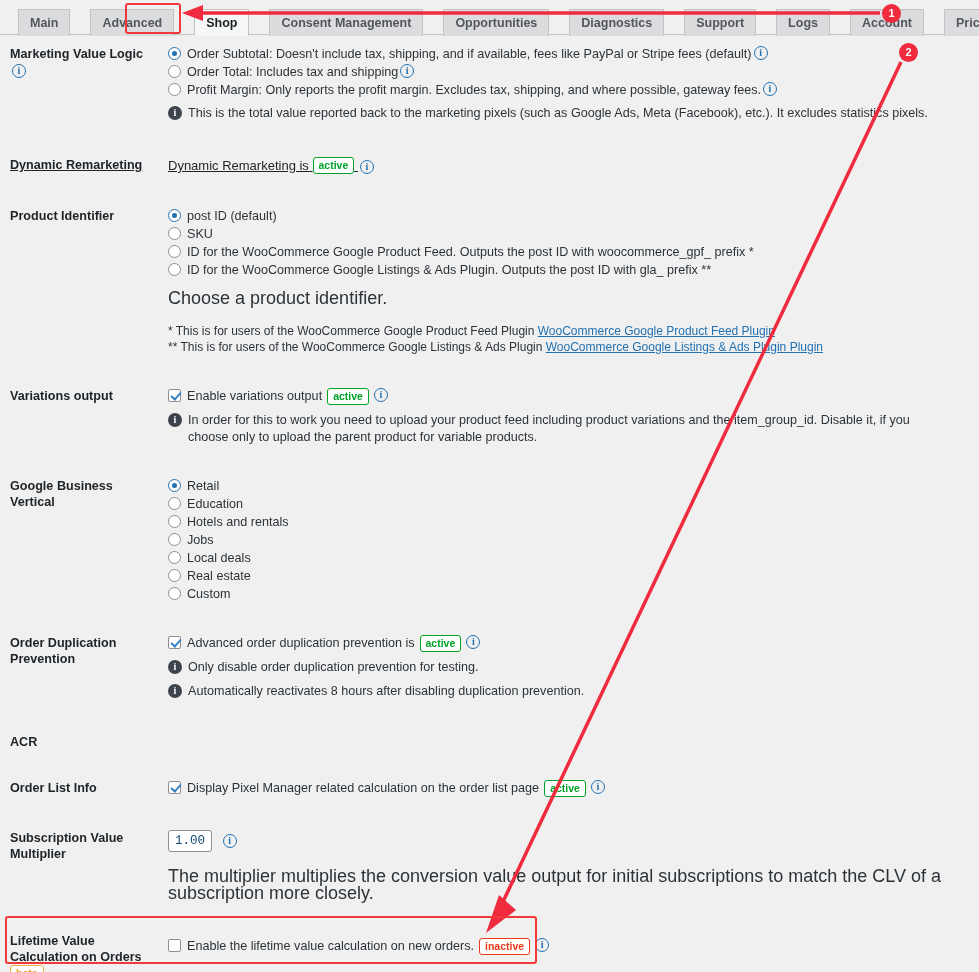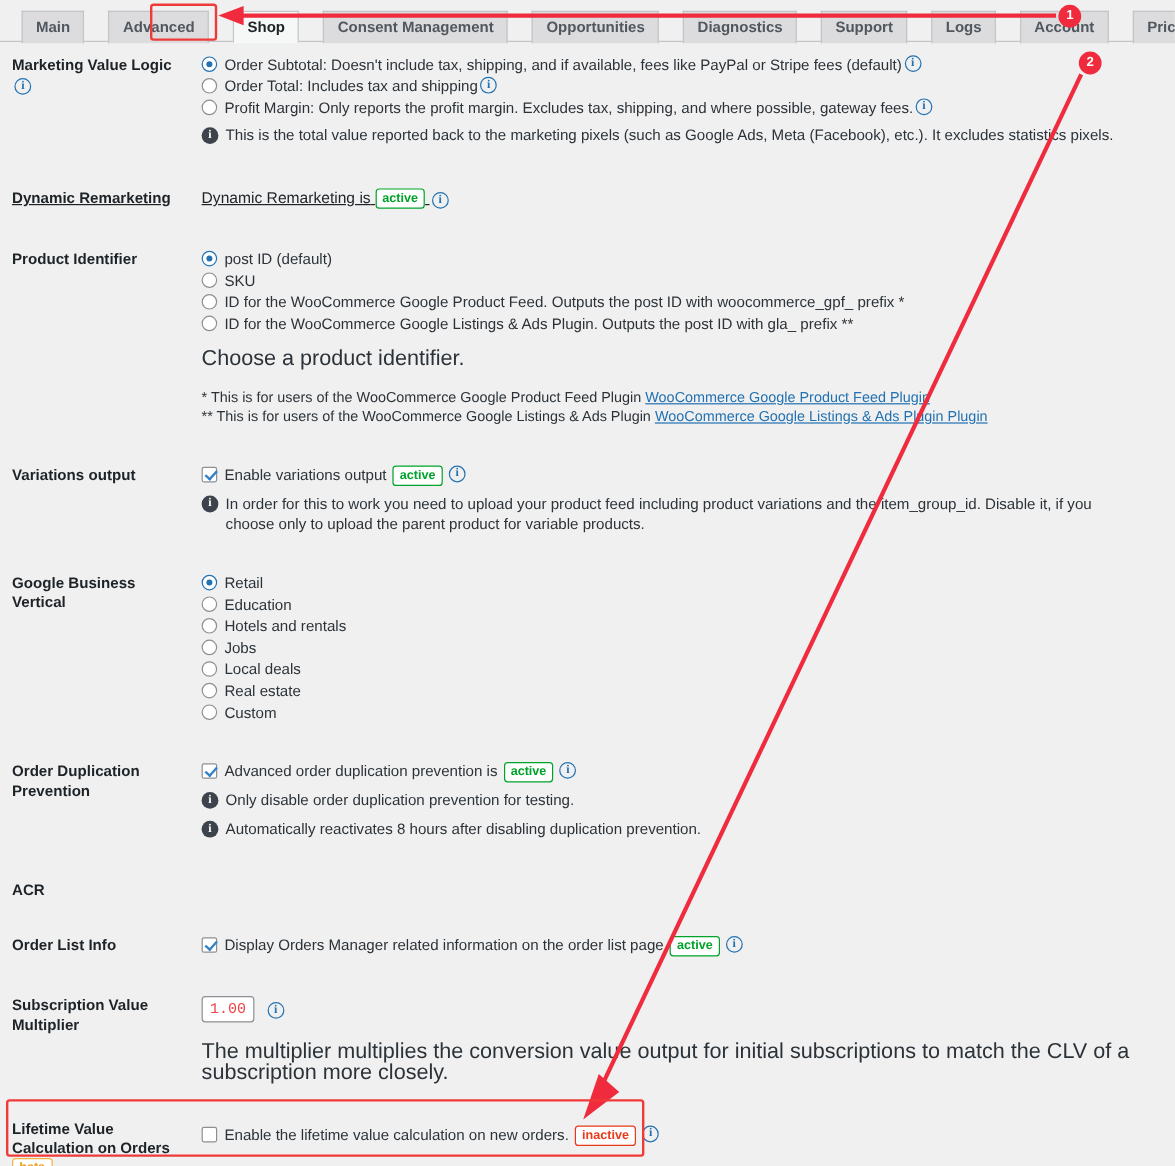--- a/index.html
+++ b/index.html
@@ -190,21 +190,21 @@
 
   
   input.num {
     width: 44px;
     padding: 3px 6px;
     font-family: "Liberation Mono", monospace;
     font-size: 12.5px;
     border: 1px solid #8c8f94;
     border-radius: 3px;
     background: #fff;
-    color: #ef4444;
+    color: #0c4a6e;
   }
 
   
   .hl {
     position: absolute;
     border: 2.5px solid #f03a3a;
     border-radius: 3px;
     pointer-events: none;
   }
   .marker {
@@ -379,21 +379,21 @@
 
   <div class="row" style="padding-top:25px;">
     <div class="label">ACR</div>
   </div>
 
   <div class="row" style="padding-top:21px;">
     <div class="label">Order List Info</div>
     <div class="field">
       <div class="opt">
         <span class="ctl check on"></span>
-        <span class="txt">Display Orders Manager related information on the order list page</span>
+        <span class="txt">Display Pixel Manager related calculation on the order list page</span>
         <span class="badge active" style="margin-left:5px;">active</span>
         <span class="info" style="margin-left:5px;">i</span>
       </div>
     </div>
   </div>
 
   <div class="row" style="padding-top:22px;">
     <div class="label">Subscription Value Multiplier</div>
     <div class="field">
       <input class="num" type="text" value="1.00" style="">

